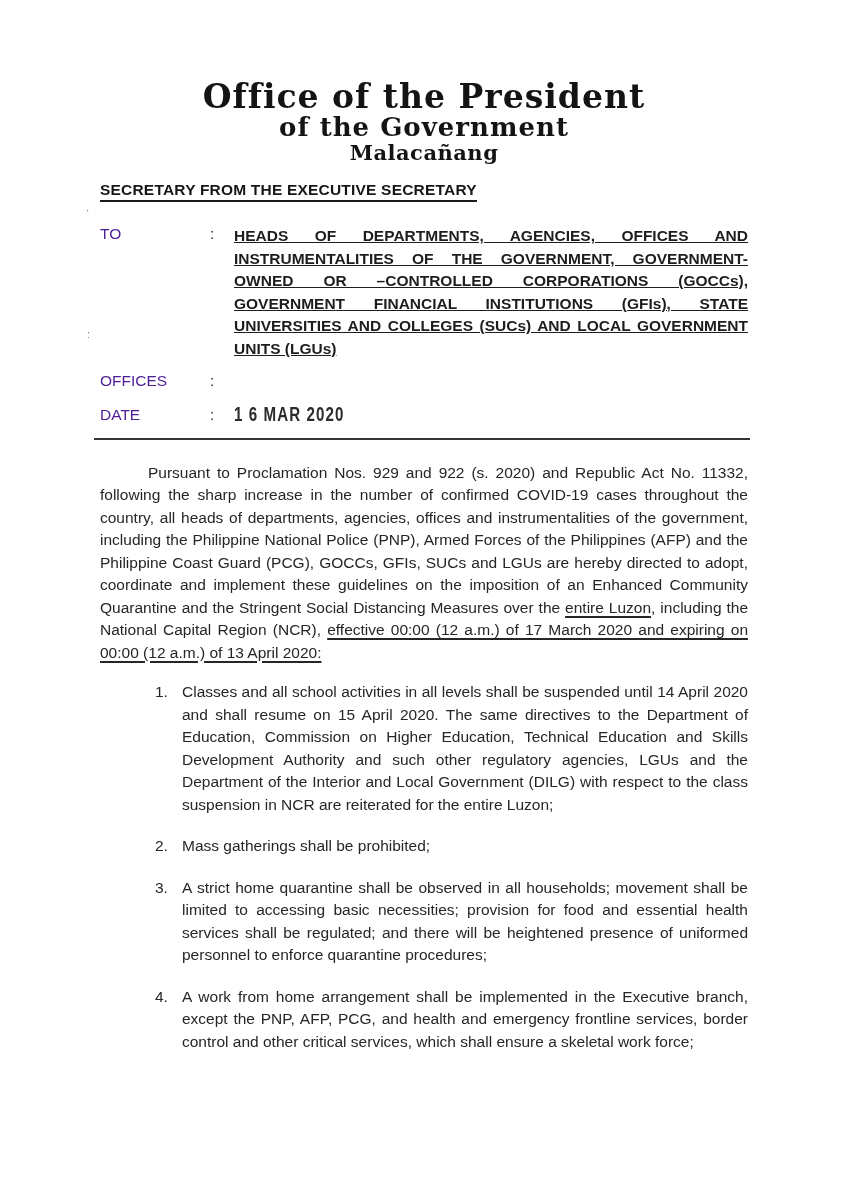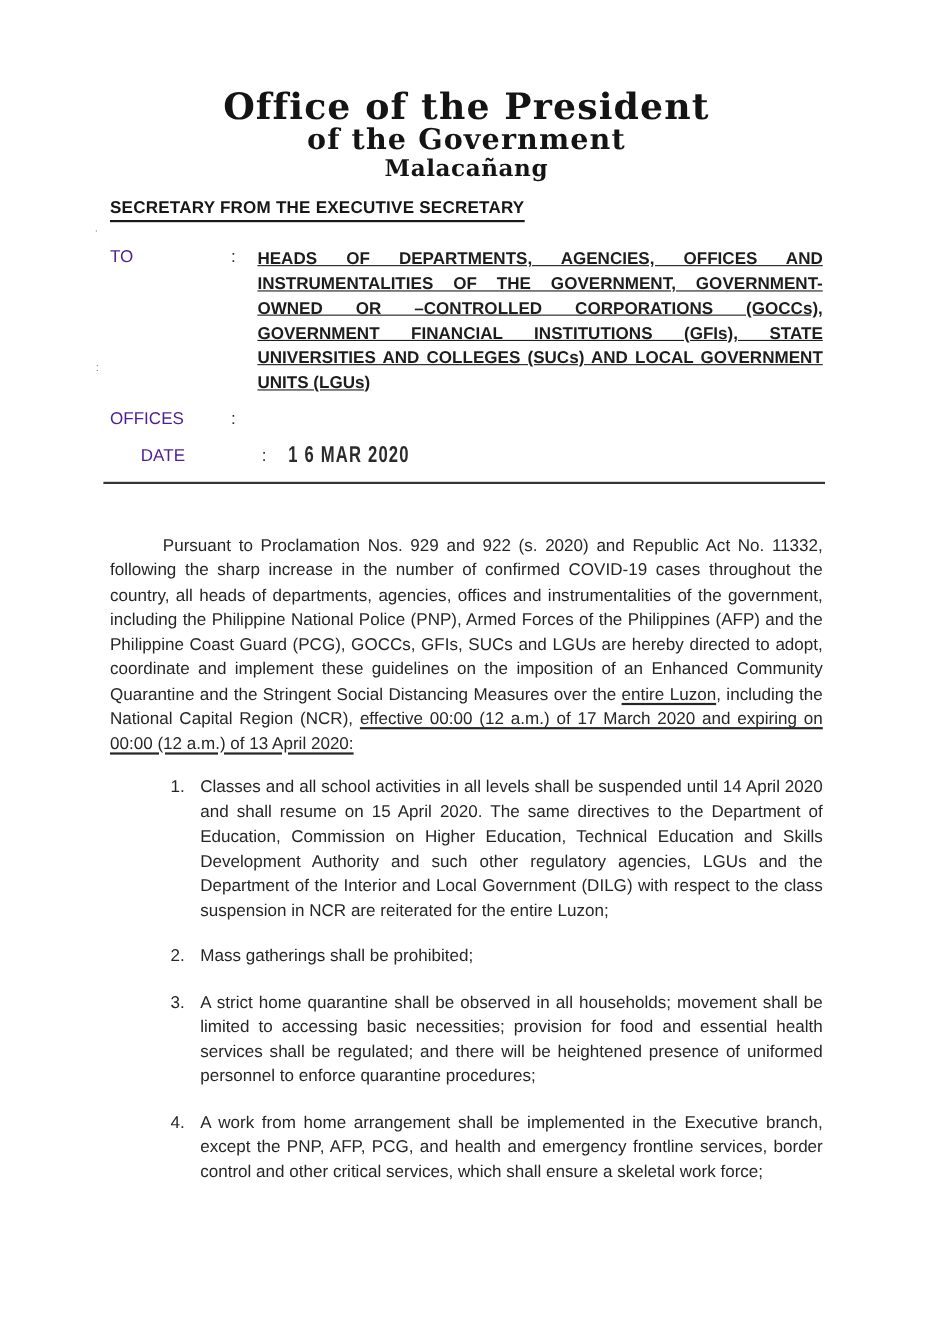--- a/index.html
+++ b/index.html
@@ -18,35 +18,35 @@
 
   
   .memo-heading{margin-top:17px;font-size:15.5px;font-weight:700;letter-spacing:.2px;color:#161616;}
   .memo-heading span{border-bottom:2.5px solid #1a1a1a;padding-bottom:1px;display:inline-block;}
 
   
   .fields{margin-top:23px;}
   .field-row{display:grid;grid-template-columns:110px 24px 1fr;align-items:start;}
   .fr-to{margin-top:0;}
   .fr-subject{margin-top:12px;}
-  .fr-date{margin-top:16px;margin-left:28px;}
+  .fr-date{margin-top:16px;}
   .field-label{font-size:15.5px;color:#4c1d95;}
   .field-sep{font-size:15.5px;color:#2a2a2a;}
   .field-value{font-size:15.5px;font-weight:700;line-height:22.5px;text-align:justify;color:#1d1d1d;text-decoration:underline;}
 
   .stamp{
     display:inline-block;font-weight:700;font-size:21px;letter-spacing:1.5px;
     transform:scaleX(.72);transform-origin:left center;white-space:nowrap;
     color:#2b2b2b;position:relative;top:-3px;
   }
 
   .rule{border:0;border-top:2.5px solid #343434;margin:7px 0 0 -6px;width:656px;}
 
   
-  .opening{margin-top:46px;font-size:15.5px;line-height:22.5px;text-align:justify;text-indent:48px;color:#262626;}
+  .opening{margin-top:22px;font-size:15.5px;line-height:22.5px;text-align:justify;text-indent:48px;color:#262626;}
   .useg{text-decoration:underline;text-decoration-thickness:1.5px;text-underline-offset:3px;}
 
   .directives{margin-top:17px;}
   .directive{display:grid;grid-template-columns:27px 1fr;margin-left:55px;margin-bottom:19px;
     font-size:15.5px;line-height:22.5px;color:#262626;}
   .directive .txt{text-align:justify;}
 
   
   .artifact{position:absolute;color:#6a6a6a;font-size:10px;line-height:10px;}
   .a1{left:86px;top:206px;}

